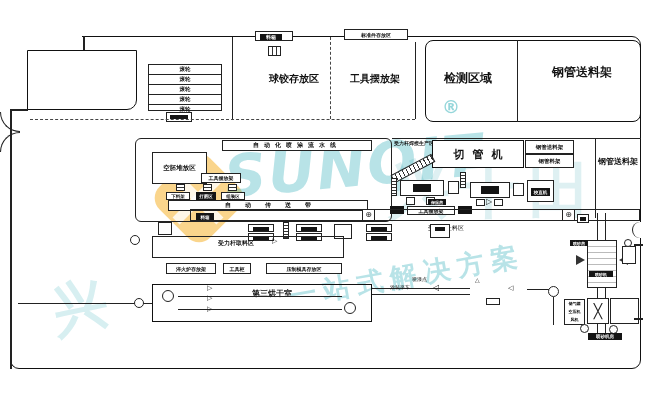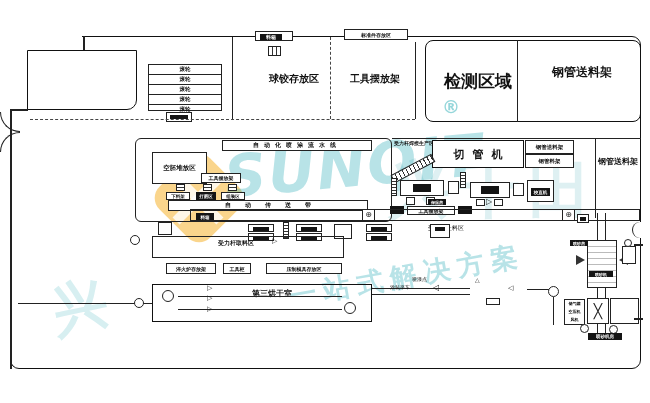--- a/index.html
+++ b/index.html
@@ -75,21 +75,21 @@
   <div class="t" style="left:241px;top:72px;font-size:10px;margin-left:28px;">球铰存放区</div>
   <div class="dash-v" style="left:330px;top:37px;height:82px;"></div>
   <div class="bx" style="left:344px;top:29px;width:64px;height:11px;">
     <div class="tc" style="width:100%;height:100%;font-size:5px;font-weight:bold;">标准件存放区</div>
   </div>
   <div class="t" style="left:350px;top:72px;font-size:10px;">工具摆放架</div>
   <div class="ln" style="left:415px;top:42px;width:1px;height:77px;"></div>
 
   <div class="bx2 nobg" style="left:425px;top:40px;width:216px;height:82px;border-radius:8px;"></div>
   <div class="ln" style="left:517px;top:40px;width:1px;height:82px;"></div>
-  <div class="t" style="left:444px;top:70px;font-size:17px;">检测区域</div>
+  <div class="t" style="left:444px;top:70px;font-size:12px;">检测区域</div>
   <div class="t" style="left:552px;top:64px;font-size:12px;">钢管送料架</div>
 
   <div class="bx nobg" style="left:135px;top:138px;width:257px;height:84px;border-radius:6px;border-width:1.2px;"></div>
   <div class="bx" style="left:222px;top:140px;width:150px;height:11px;">
     <div class="tc" style="width:100%;height:100%;font-size:6px;font-weight:bold;letter-spacing:5px;">自动化喷涂流水线</div>
   </div>
   <div class="bx" style="left:152px;top:152px;width:55px;height:32px;">
     <div class="tc" style="width:100%;height:100%;font-size:6.5px;font-weight:bold;">空胚堆放区</div>
   </div>
   <div class="bx" style="left:201px;top:173px;width:40px;height:10px;">

